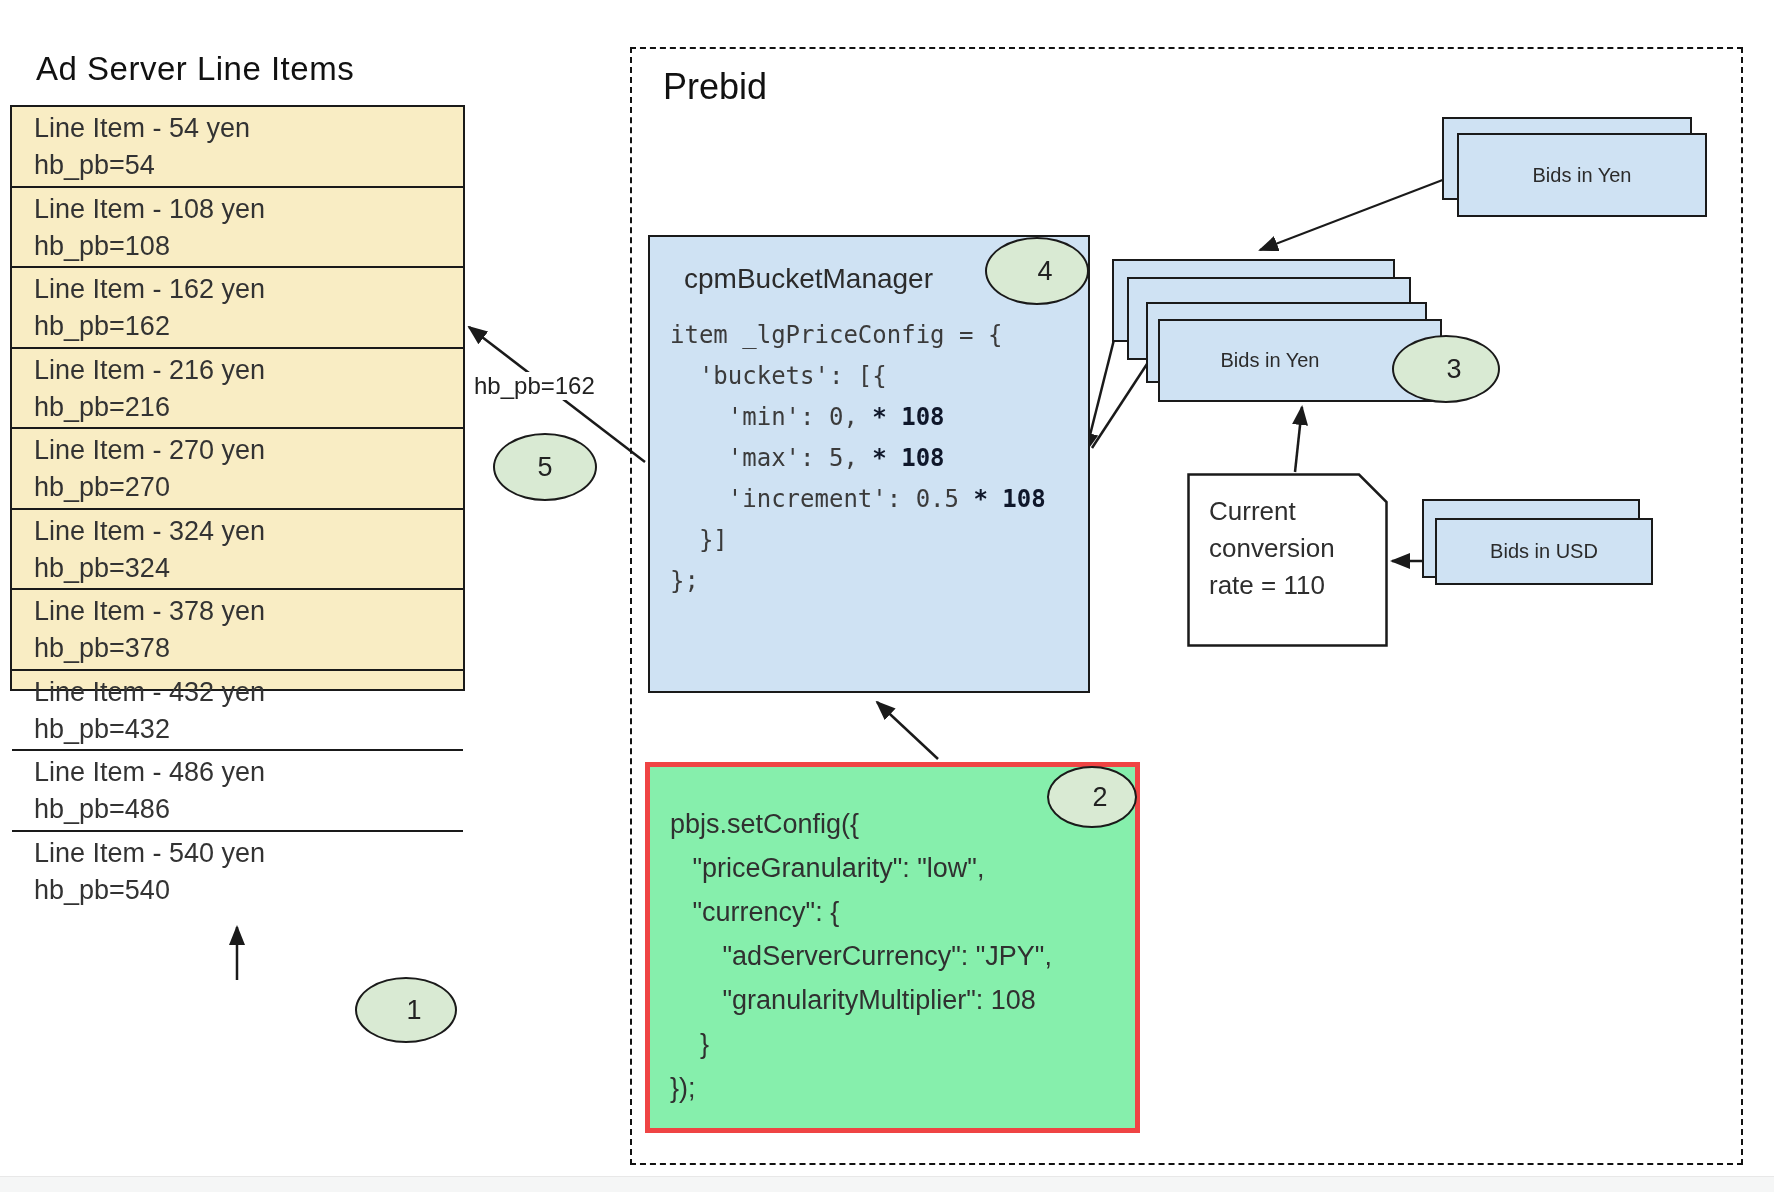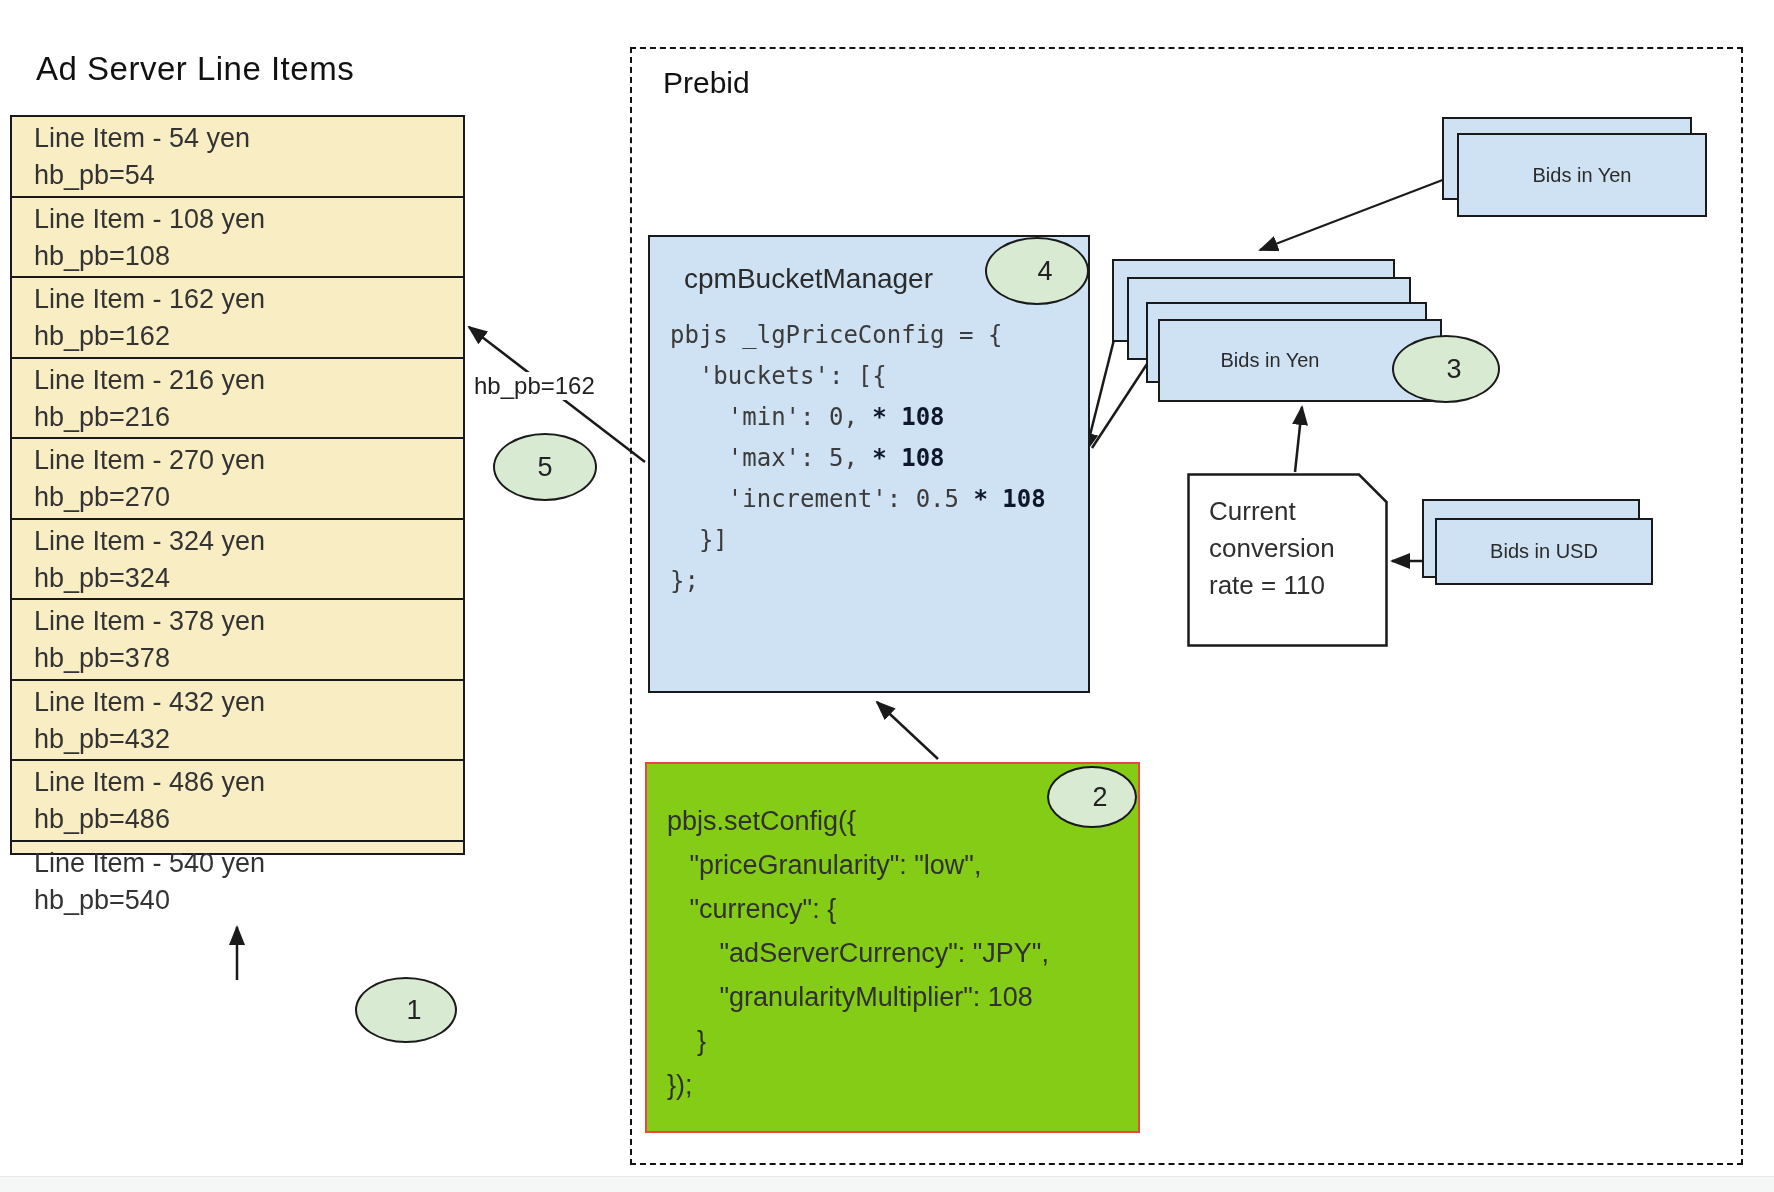--- a/index.html
+++ b/index.html
@@ -4,55 +4,55 @@
 <style>
   html,body{margin:0;padding:0;background:#ffffff;}
   #canvas{
     position:relative;width:1774px;height:1192px;background:#ffffff;
     font-family:"Liberation Sans",sans-serif;color:#1a1a1a;overflow:hidden;
   }
   .abs{position:absolute;}
   
   .big-title{font-size:33px;color:#111;letter-spacing:0.5px;}
   .li-table{
-    left:10px;top:115px;width:455px;height:740px;
+    left:10px;top:105px;width:455px;height:586px;
     border:2px solid #1a1a1a;background:#f9edc4;box-sizing:border-box;
   }
   .li-row{
     height:80.5px;box-sizing:border-box;border-bottom:2px solid #1a1a1a;
     padding:3px 10px 0 22px;font-size:27px;line-height:37px;color:#333;
   }
   .li-row:last-child{border-bottom:none;}
   .installer{
     left:10px;top:982px;width:455px;height:183px;background:#efefef;
     border:2px solid #1a1a1a;box-sizing:border-box;font-size:28px;color:#2e2e2e;
   }
   .installer .inst-title{position:absolute;left:24px;top:16px;}
   .installer .inst-note{position:absolute;left:24px;top:96px;line-height:38px;}
   
   .prebid-box{
     left:630px;top:47px;width:1113px;height:1118px;
     border:2px dashed #111;box-sizing:border-box;background:transparent;
   }
-  .prebid-title{left:663px;top:66px;font-size:30px;color:#111;}
+  .prebid-title{left:663px;top:66px;font-size:36px;color:#111;}
   
   .cpm-box{
     left:648px;top:235px;width:442px;height:458px;background:#cfe2f3;
     border:2px solid #1a1a1a;box-sizing:border-box;
   }
   .cpm-title{position:absolute;left:34px;top:26px;font-size:28px;color:#2b2b2b;}
   .cpm-code{position:absolute;left:20px;top:84px;
     font-family:"DejaVu Sans Mono","Liberation Mono",monospace;
     font-size:24px;color:#3b3b3b;}
   .cpm-code .code-line{height:41px;white-space:pre;}
   .cpm-code b{font-weight:bold;color:#0f172a;}
   
   .cfg-box{
-    left:645px;top:762px;width:495px;height:371px;background:#84cc16;
-    border:2px solid #ef4444;box-sizing:border-box;
+    left:645px;top:762px;width:495px;height:371px;background:#86efac;
+    border:5px solid #ef4444;box-sizing:border-box;
   }
   .cfg-code{position:absolute;left:20px;top:42px;font-size:27px;color:#303030;}
   .cfg-code .code-line{height:44px;white-space:pre;}
   
   .card{
     position:absolute;background:#cfe2f3;border:2px solid #1a1a1a;
     box-sizing:border-box;display:flex;align-items:center;justify-content:center;
     font-size:20px;color:#2b2b2b;
   }
   
@@ -142,21 +142,21 @@
   <div class="badge" style="left:355px;top:977px;width:102px;height:66px;">
     <span>1</span>
   </div>
 
   <div class="abs prebid-box"></div>
   <div class="abs prebid-title">Prebid</div>
 
   <div class="abs cpm-box">
     <div class="cpm-title">cpmBucketManager</div>
     <div class="cpm-code">
-      <div class="code-line"><span>pbjs _lgPriceConfig = {</span><b></b></div>
+      <div class="code-line"><span>item _lgPriceConfig = {</span><b></b></div>
       <div class="code-line"><span>  'buckets': [{</span><b></b></div>
       <div class="code-line"><span>    'min': 0, </span><b>* 108</b></div>
       <div class="code-line"><span>    'max': 5, </span><b>* 108</b></div>
       <div class="code-line"><span>    'increment': 0.5 </span><b>* 108</b></div>
       <div class="code-line"><span>  }]</span><b></b></div>
       <div class="code-line"><span>};</span><b></b></div>
     </div>
   </div>
   <div class="badge" style="left:985px;top:237px;width:104px;height:68px;">
     <span>4</span>

